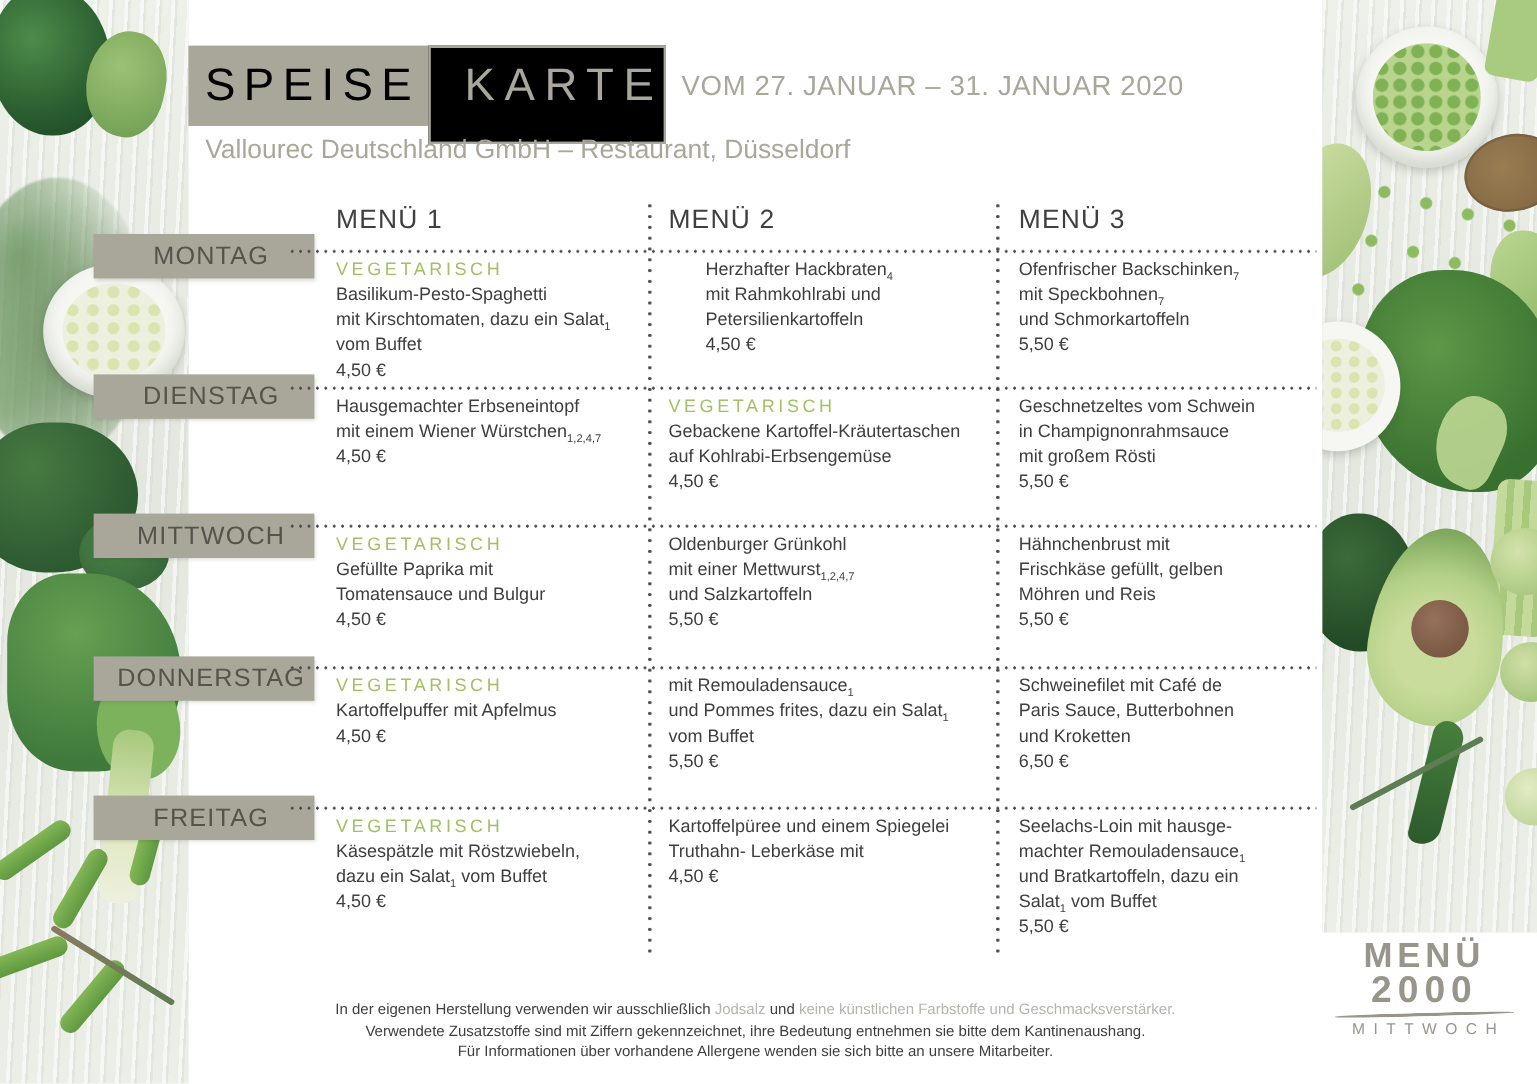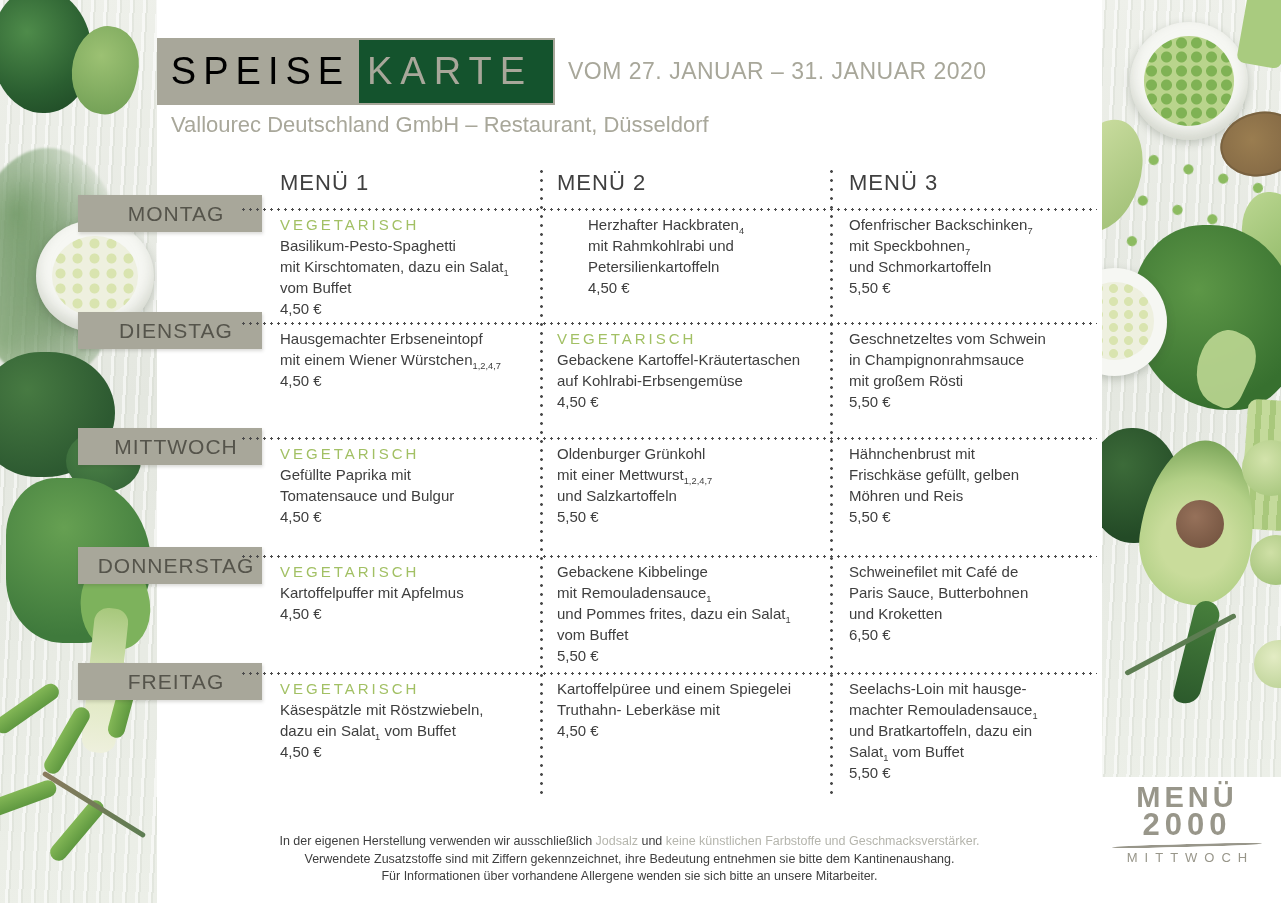--- a/index.html
+++ b/index.html
@@ -70,21 +70,21 @@
   #r15{left:16px;top:642px;width:125px;height:5px;background:#5d7d52;border-radius:3px;transform:rotate(-28deg);}
   #r16{left:152px;top:640px;width:50px;height:48px;background:radial-gradient(circle at 40% 35%,#e3ecc4,#b5cd8e);border-radius:50%;}
 
   
   .title-box{position:absolute;left:157px;top:38px;height:67px;display:flex;z-index:6;}
   .title-speise{
     width:200px;height:67px;line-height:67px;text-align:center;background:var(--taupe);
     color:#000000;font-size:38px;letter-spacing:7px;padding-left:7px;box-sizing:border-box;
   }
   .title-karte{
-    width:198px;height:67px;line-height:63px;text-align:left;background:#14532d;
+    width:198px;height:82px;line-height:63px;text-align:right;background:#000000;
     border:2px solid var(--taupe);color:var(--taupe);font-size:38px;letter-spacing:8px;
     padding-left:8px;box-sizing:border-box;
   }
   .date-range{position:absolute;left:568px;top:58px;font-size:23px;letter-spacing:.5px;color:var(--taupe);z-index:6;}
   .subtitle{position:absolute;left:171px;top:112px;font-size:22px;color:var(--taupe);z-index:6;}
 
   
   .col-header{position:absolute;top:170px;font-size:22px;letter-spacing:1px;color:#3f3f3f;z-index:6;}
   #colh1{left:280px;} #colh2{left:557px;} #colh3{left:849px;}
   .vline{
@@ -240,21 +240,20 @@
       <div class="price">5,50 €</div>
     </div>
     <div class="day-bar" style="top: 547px;">DONNERSTAG</div>
     <div class="hline" style="top: 555px;"></div>
     <div class="cell" style="left: 280px; top: 561px;">
       <div class="veg">VEGETARISCH</div>
       <div class="line">Kartoffelpuffer mit Apfelmus</div>
       <div class="price">4,50 €</div>
     </div>
     <div class="cell" style="left: 557px; top: 561px;">
-      <div class="line">Gebackene Kibbelinge</div>
       <div class="line">mit Remouladensauce<sub>1</sub></div>
       <div class="line">und Pommes frites, dazu ein Salat<sub>1</sub></div>
       <div class="line">vom Buffet</div>
       <div class="price">5,50 €</div>
     </div>
     <div class="cell" style="left: 849px; top: 561px;">
       <div class="line">Schweinefilet mit Café de</div>
       <div class="line">Paris Sauce, Butterbohnen</div>
       <div class="line">und Kroketten</div>
       <div class="price">6,50 €</div>

